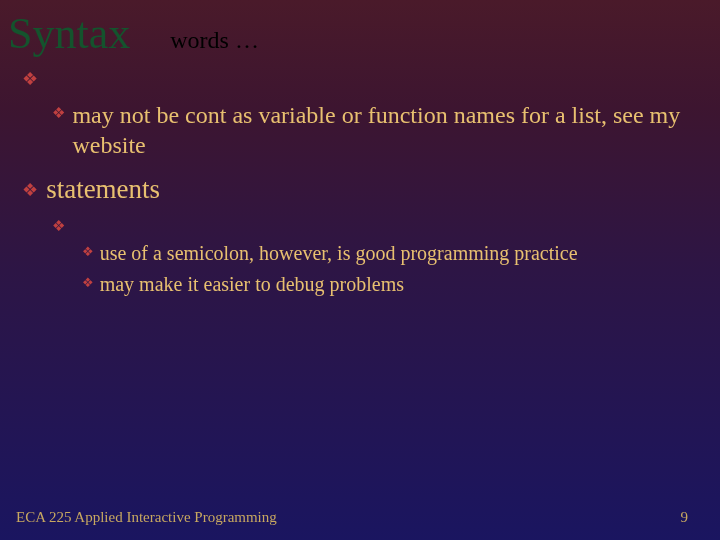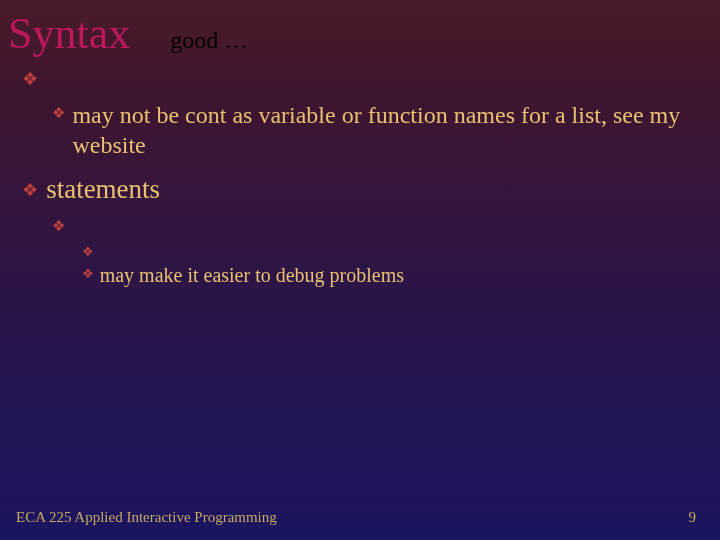--- a/index.html
+++ b/index.html
@@ -14,21 +14,21 @@
     font-family: Georgia, 'Times New Roman', serif;
     position: relative;
   }
   .title-row {
     padding: 12px 8px 0 8px;
     display: flex;
     align-items: baseline;
   }
   .title {
     font-size: 44px;
-    color: #be185d;
+    color: #14532d;
     font-weight: normal;
     margin: 0;
     line-height: 1;
   }
   .cont {
     font-size: 24px;
     color: #000;
     margin-left: 40px;
   }
   .content {
@@ -82,34 +82,34 @@
     top: 3px;
     flex-shrink: 0;
   }
   .bullet-l3 .text {
     line-height: 1.25;
   }
   .footer {
     position: absolute;
     bottom: 14px;
     left: 0;
-    right: 8px;
+    right: 16px;
     padding: 0 16px;
     display: flex;
     justify-content: space-between;
     color: #c8a860;
     font-size: 15px;
   }
 </style>
 </head>
 <body>
 
 <div class="title-row">
   <h1 class="title">Syntax</h1>
-  <span class="cont">good …</span>
+  <span class="cont">words …</span>
 </div>
 
 <div class="content">
 
   <div class="bullet-l1">
     <span class="diamond">❖</span>
   </div>
 
   <div class="bullet-l2">
     <span class="diamond">❖</span>
@@ -120,20 +120,21 @@
     <span class="diamond">❖</span>
     <span class="text">statements</span>
   </div>
 
   <div class="bullet-l2">
     <span class="diamond">❖</span>
   </div>
 
   <div class="bullet-l3" style="margin-top:10px;">
     <span class="diamond">❖</span>
+    <span class="text">use of a semicolon, however, is good programming practice</span>
   </div>
 
   <div class="bullet-l3">
     <span class="diamond">❖</span>
     <span class="text">may make it easier to debug problems</span>
   </div>
 
 </div>
 
 <div class="footer">

